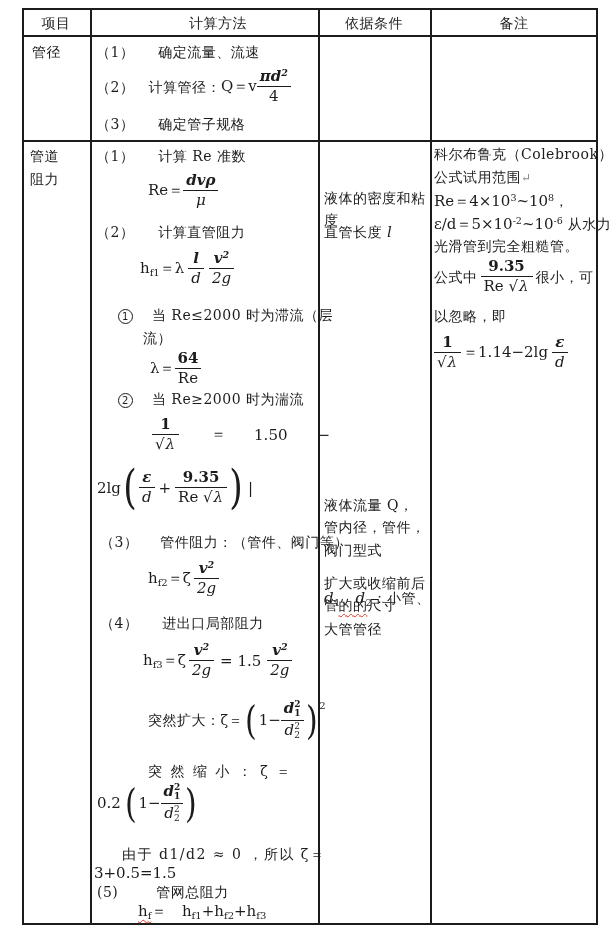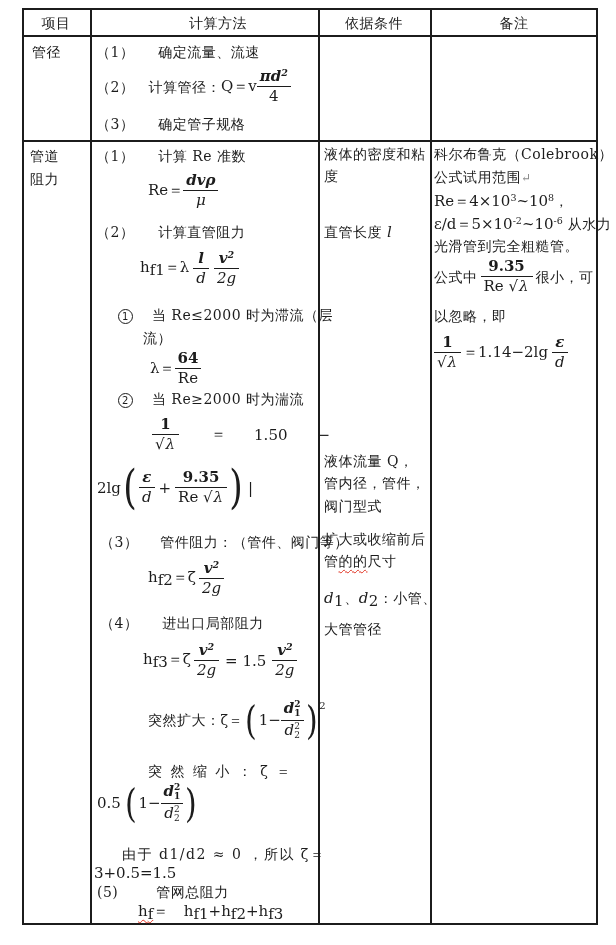--- a/index.html
+++ b/index.html
@@ -4,29 +4,29 @@
 <style>
   * { margin:0; padding:0; box-sizing:border-box; }
   html,body { width:616px; height:945px; }
   body {
     position:relative; background:#ffffff; color:#1c1c1c;
     font-family:"DejaVu Serif","Liberation Serif",serif;
     overflow:hidden;
   }
   .abs { position:absolute; }
   .cjk { font-size:14px; letter-spacing:0.5px; line-height:1.6; white-space:nowrap; }
-  .wrap { white-space:normal; }
+  .wrap { white-space:normal;margin-top:44px; }
   .fml { font-size:15px; white-space:nowrap; }
   .it { font-style:italic; }
   .fline { display:flex; align-items:center; }
   .frac { display:inline-block; vertical-align:middle; text-align:center; line-height:1.15; }
   .frac .num { display:block; padding:0 3px 1px;font-weight:bold; }
   .frac .den { display:block; border-top:1.4px solid #1c1c1c; padding:1px 3px 0; }
   .radbar { border-top:1.4px solid #1c1c1c; padding:0 1px; }
-  sub { font-size:15px; vertical-align:-3px; }
+  sub { font-size:10px; vertical-align:-3px; }
   sup { font-size:9.5px; vertical-align:5px; }
   .ss { display:inline-flex; flex-direction:column; vertical-align:middle; font-size:9px; line-height:1.05; text-align:left; }
   .bp { font-size:40px; font-weight:400; line-height:0.85; transform:scaleX(0.75); display:inline-block; color:#1c1c1c; }
   .bp2 { font-size:46px; }
   .circ { display:inline-block; width:15px; height:15px; border:1.2px solid #1c1c1c; border-radius:50%;
           text-align:center; line-height:13px; font-size:10px; font-family:"DejaVu Sans",sans-serif; }
   .squig { text-decoration:underline; text-decoration-style:wavy; text-decoration-color:#e03020; text-decoration-thickness:1px; text-underline-offset:3px; }
   .ret { color:#8a8a8a; font-size:12px; }
   
   .tframe { position:absolute; left:22px; top:8px; width:576px; height:917px; border:2px solid #1c1c1c; }
@@ -215,21 +215,21 @@
           <span>2</span>
         </span></span>
   </span>
   <span class="bp">)</span>
   <span class="fml" style="position:relative;top:-15px;font-size:10px">2</span>
 </div>
 
 <div class="abs cjk" style="left:148px;top:760px;letter-spacing:2px">突 然 缩 小 ： ζ ＝</div>
 
 <div class="abs fline" style="left:97px;top:783px">
-  <span class="fml">0.5</span>
+  <span class="fml">0.2</span>
   <span class="sp" style="width:2px"></span>
   <span class="bp">(</span>
   <span class="fml">1−</span>
   <span class="frac fml">
     <span class="num"><span class="it">d</span><span class="ss">
           <span>2</span>
           <span>1</span>
         </span></span>
     <span class="den"><span class="it">d</span><span class="ss">
           <span>2</span>

